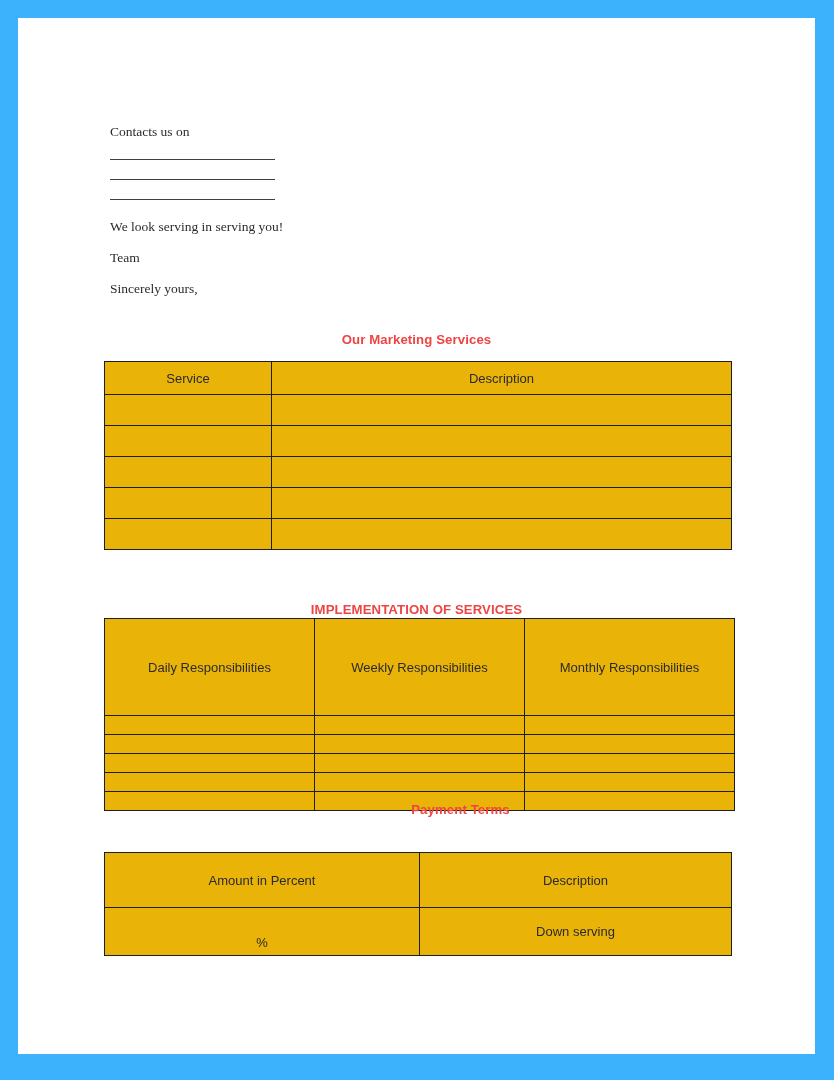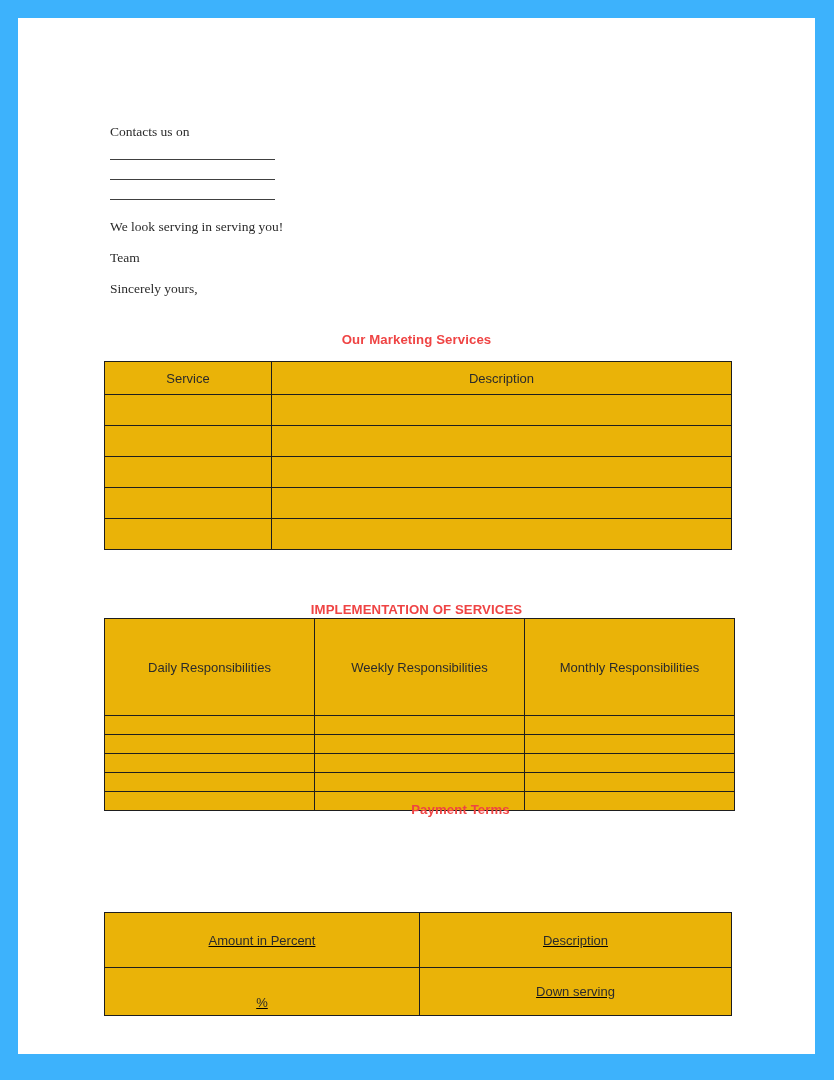--- a/index.html
+++ b/index.html
@@ -103,23 +103,22 @@
     top: 600px;
     width: 627px;
   }
   #table-implementation td { width: 209px; }
   #table-implementation tr.header-row td { height: 96px; }
   #table-implementation tr.blank-row td { height: 18px; }
 
   
   #table-payment {
     left: 86px;
-    top: 894px;
+    top: 834px;
     width: 625px;
-    text-decoration: underline;
   }
   #table-payment .col-amount { width: 314px; }
   #table-payment .col-desc   { width: 311px; }
   #table-payment tr.header-row td { height: 54px; }
   #table-payment tr.value-row  td { height: 42px; }
   #table-payment .percent-cell {
     vertical-align: bottom;
     padding-bottom: 5px;
   }
 </style>

